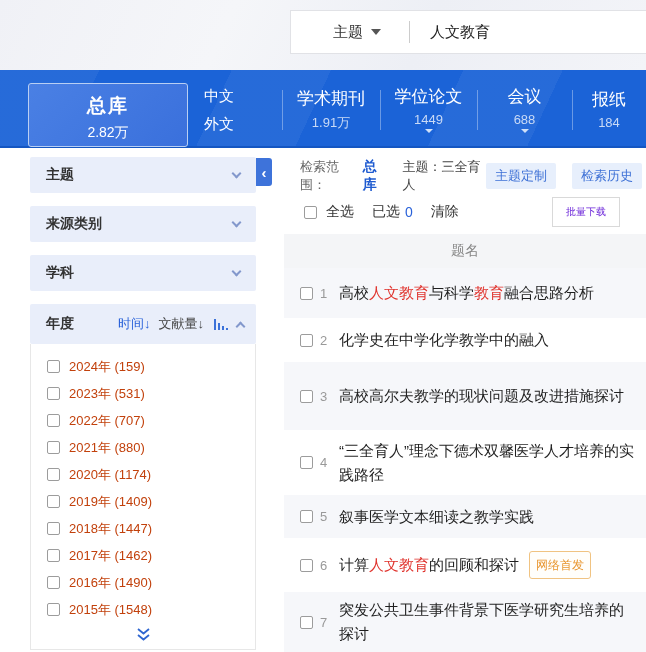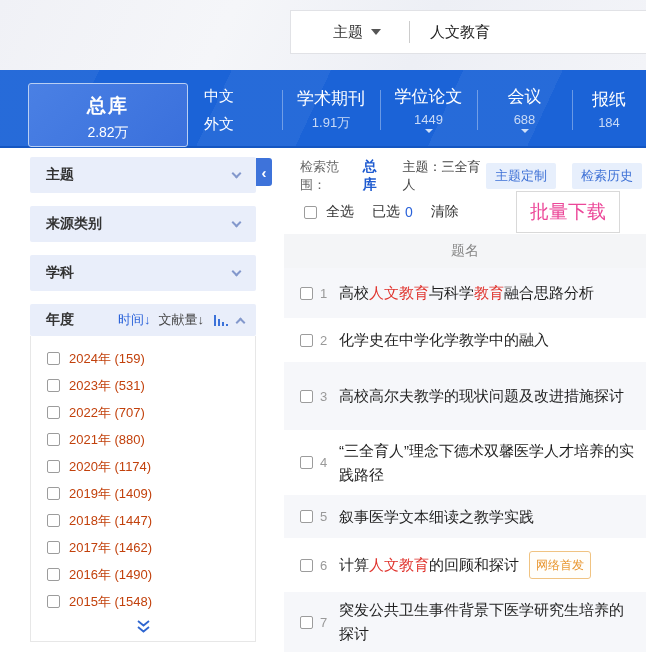--- a/index.html
+++ b/index.html
@@ -45,21 +45,21 @@
   .collapse-btn{position:absolute;left:256px;top:10px;width:16px;height:28px;background:#3e73da;color:#fff;
     border-radius:0 3px 3px 0;display:flex;align-items:center;justify-content:center;
     font-size:15px;font-weight:bold;cursor:pointer;}
   .filter-stack{position:absolute;left:30px;top:9px;width:226px;}
   .filter-panel{height:36px;margin-bottom:13px;background:#e9eefa;border-radius:2px;display:flex;
     align-items:center;justify-content:space-between;padding:0 16px;cursor:pointer;}
   .filter-label{font-size:14px;font-weight:bold;color:#333;}
   .chev{display:inline-block;width:7px;height:7px;border-right:2px solid #8398cc;border-bottom:2px solid #8398cc;
     transform:rotate(45deg);margin-top:-3px;}
   .chev.up{transform:rotate(-135deg);margin-top:5px;}
-  .year-head{height:32px;background:#e9eefa;border-radius:2px;display:flex;align-items:center;padding:0 12px 0 16px;}
+  .year-head{height:40px;background:#e9eefa;border-radius:2px;display:flex;align-items:center;padding:0 12px 0 16px;}
   .year-head .filter-label{margin-right:auto;}
   .sort-link{font-size:13px;color:var(--accent);cursor:pointer;margin-right:8px;}
   .sort-link.dark{color:#444;}
   .bars-icon{display:inline-flex;align-items:flex-end;gap:2px;margin:0 9px 0 2px;cursor:pointer;}
   .bars-icon i{display:block;width:2px;background:#3c72d9;}
   .bars-icon i:nth-child(1){height:11px;}
   .bars-icon i:nth-child(2){height:7px;}
   .bars-icon i:nth-child(3){height:4px;}
   .bars-icon i:nth-child(4){height:2px;width:2px;}
   .year-body{position:relative;height:306px;border:1px solid #e7e7e7;border-top:none;background:#fff;padding-top:9px;}
@@ -79,21 +79,21 @@
   .chip.first{margin-left:auto;}
   .chip + .chip{margin-left:16px;}
   .toolbar{position:absolute;left:0;top:46px;width:100%;height:36px;display:flex;align-items:center;
     padding:0 26px 0 24px;font-size:14px;color:#333;}
   .toolbar .cb{margin-right:9px;}
   .tb-text{cursor:pointer;}
   .tb-sel{margin-left:18px;}
   .blue{color:var(--accent);margin-left:5px;}
   .tb-clear{margin-left:18px;}
   .btn-group{margin-left:auto;display:flex;border:1px solid #d9d9d9;background:#fff;}
-  .gbtn{padding:7px 13px;font-size:19px;color:#ec4899;cursor:pointer;display:flex;align-items:center;}
+  .gbtn{padding:7px 13px;font-size:10px;color:#6d28d9;cursor:pointer;display:flex;align-items:center;}
   .gbtn + .gbtn{border-left:1px solid #d9d9d9;}
   .gbtn .dcaret{width:0;height:0;border-left:4px solid transparent;border-right:4px solid transparent;
     border-top:5px solid #666;margin-left:7px;}
   .thead{position:absolute;left:4px;right:0;top:86px;height:34px;background:#f4f5f7;color:#868686;
     font-size:14px;display:flex;align-items:center;justify-content:center;}
   .rows{position:absolute;left:4px;right:0;top:120px;}
   .result-row{display:flex;align-items:center;padding:4px 8px 4px 16px;}
   .result-row:nth-child(odd){background:#f6f7fa;}
   .result-row:nth-child(1){min-height:50px;}
   .result-row:nth-child(2){min-height:44px;}

